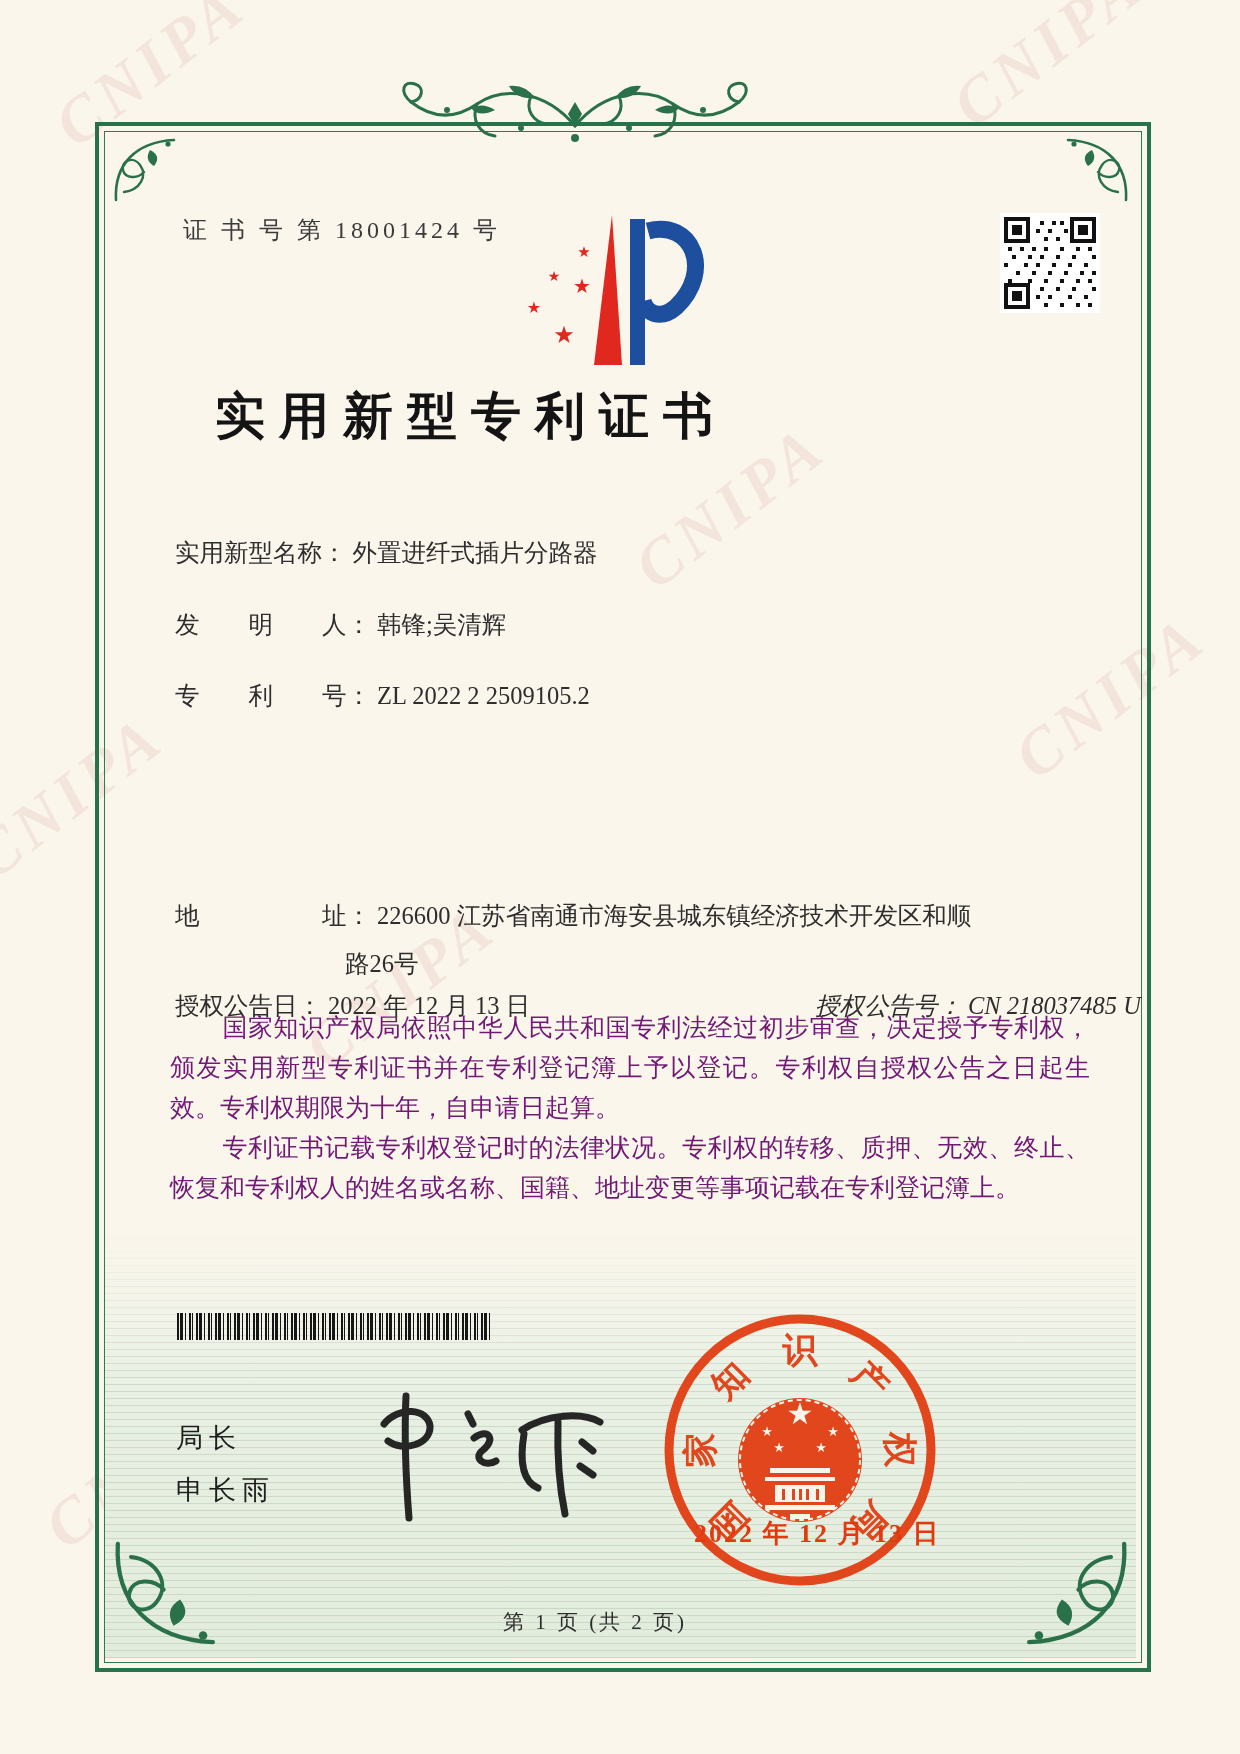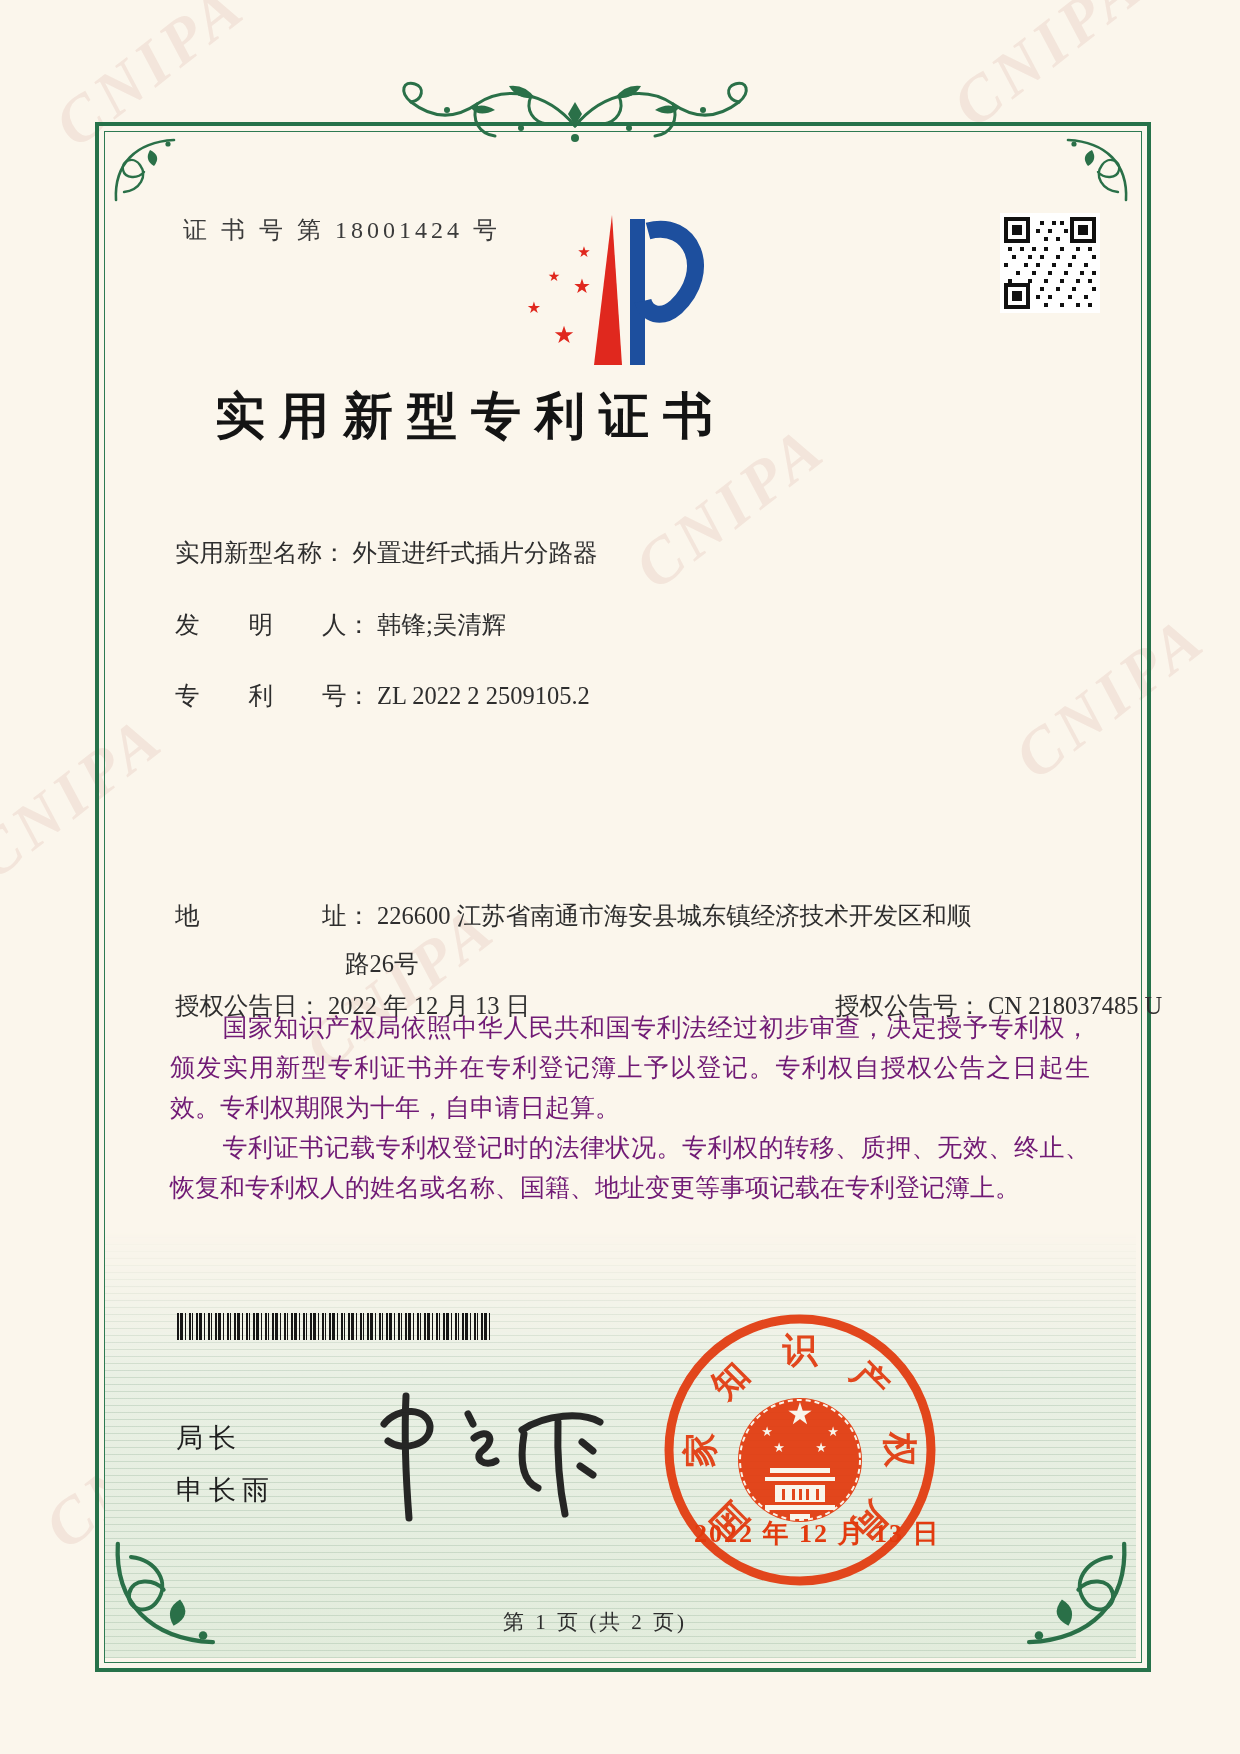--- a/index.html
+++ b/index.html
@@ -18,21 +18,21 @@
         repeating-linear-gradient(0deg, rgba(140,172,146,.30) 0 1.5px, rgba(240,245,238,0) 1.5px 7px),
         linear-gradient(180deg,#edf2e8,#e2ecdc);
       -webkit-mask-image:linear-gradient(180deg,transparent 0,#000 34%);
       mask-image:linear-gradient(180deg,transparent 0,#000 34%);}
   .certno{position:absolute;left:183px;top:214px;font-size:24px;letter-spacing:4px;color:#3b3b3b;}
   .title{position:absolute;left:0;top:383px;width:942px;text-align:center;font-size:50px;
          font-weight:600;letter-spacing:14px;color:#141414;}
   .row{position:absolute;left:175px;font-size:24.5px;color:#2e2e2e;white-space:nowrap;}
   .row .val{margin-left:6px;}
   .addr2{position:absolute;left:345px;top:947px;font-size:24.5px;color:#2e2e2e;}
-  .grant2{position:absolute;left:660px;top:0;}
+  .grant2{position:absolute;left:640px;top:0;font-style:italic;}
   .body-text{position:absolute;left:170px;top:1008px;width:920px;font-size:25px;line-height:40px;
              text-align:justify;color:#701a75;}
   .body-text p{margin:0;text-indent:2.1em;}
   .barcode{position:absolute;left:177px;top:1313px;width:316px;height:27px;
       background:repeating-linear-gradient(90deg,#151515 0 2px,transparent 2px 3px,#151515 3px 6px,
       transparent 6px 8px,#151515 8px 9px,transparent 9px 12px,#151515 12px 14px,transparent 14px 15px,
       #151515 15px 16px,transparent 16px 19px);}
   .signer-title{position:absolute;left:176px;top:1420px;font-family:"Liberation Sans",sans-serif;
       font-size:27px;letter-spacing:6px;color:#1f1f1f;}
   .signer-name{position:absolute;left:176px;top:1472px;font-family:"Liberation Sans",sans-serif;

